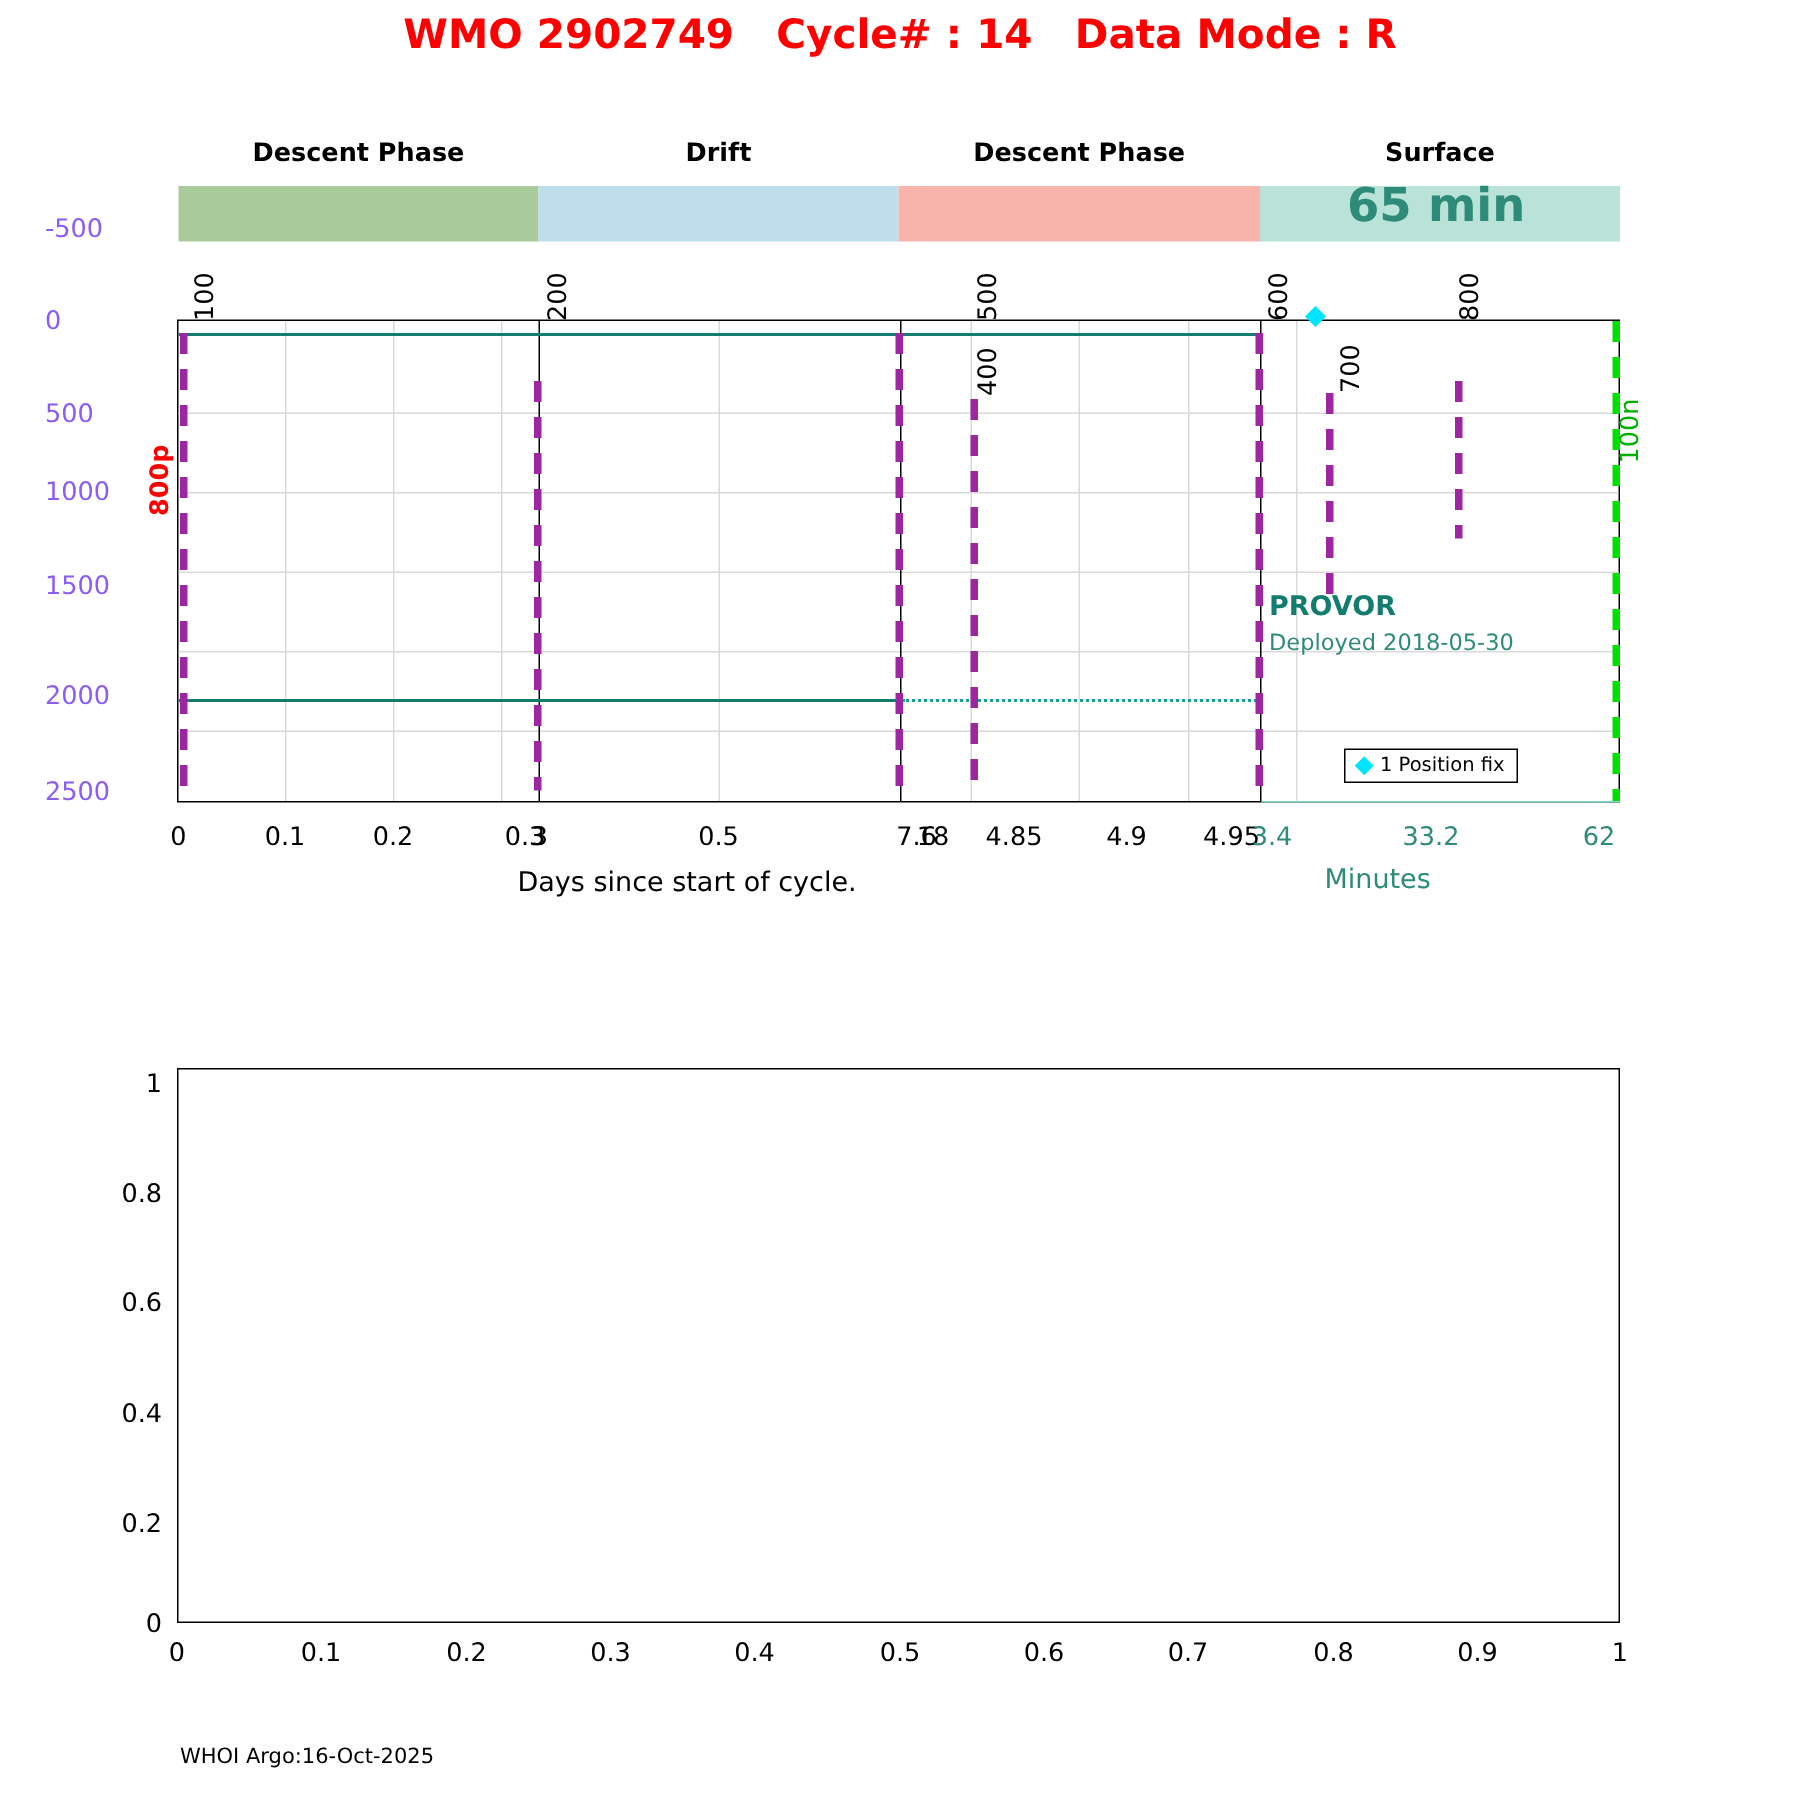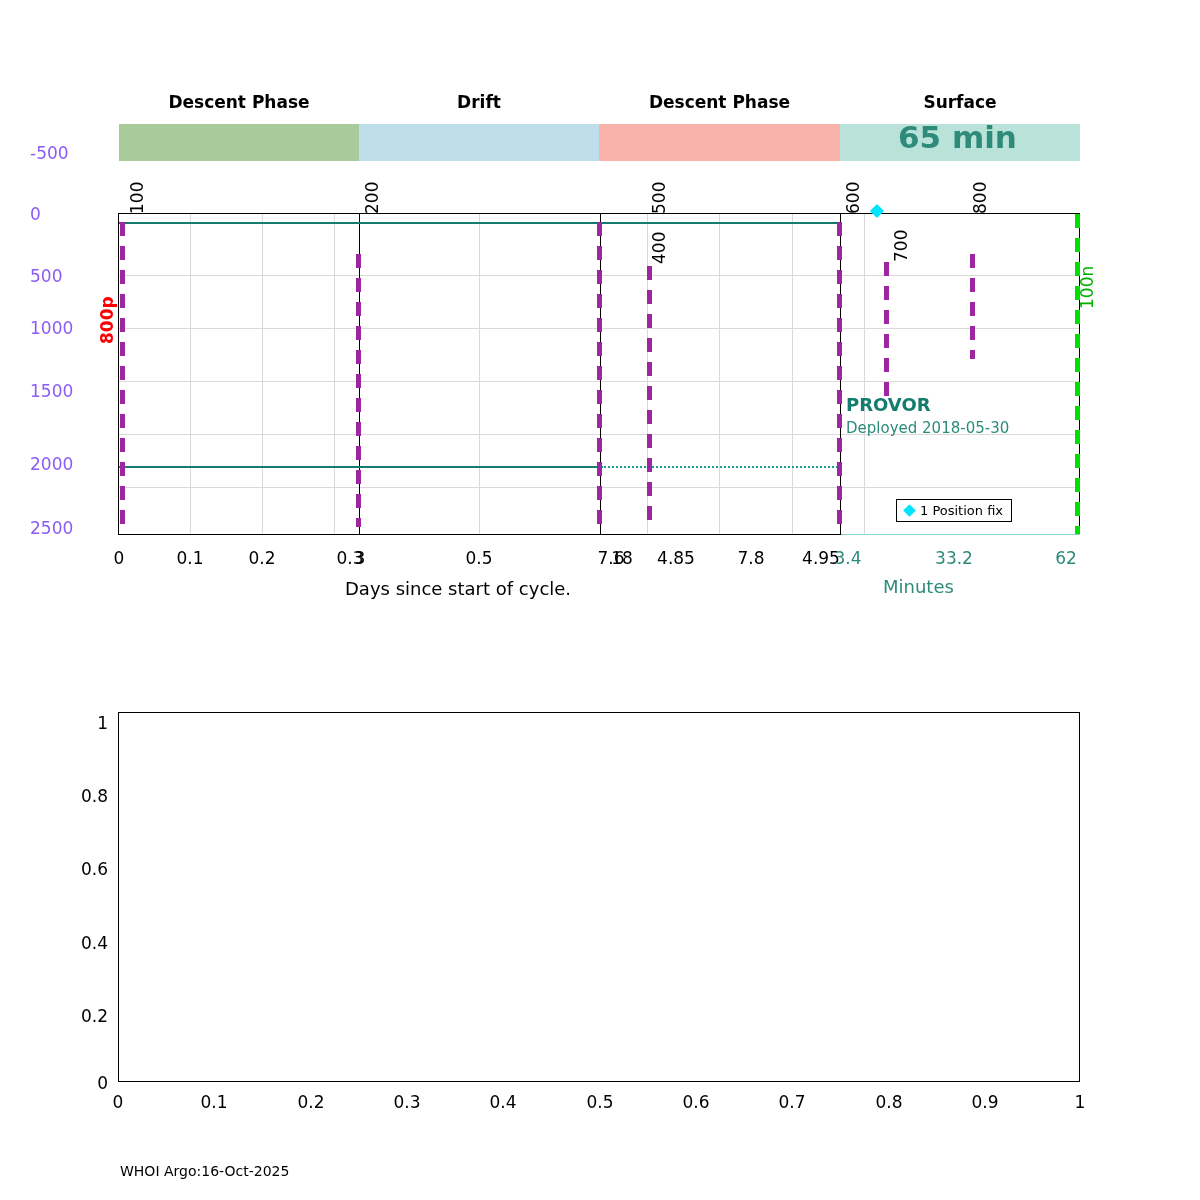--- a/index.html
+++ b/index.html
@@ -57,20 +57,21 @@
   .ylab2{position:absolute;right:0;font-size:17px;color:#000;text-align:right;}
   .xlab2{position:absolute;font-size:17px;color:#000;text-align:center;}
 
   .footer{position:absolute;left:120px;top:1163px;font-size:14px;color:#000;}
 </style>
 </head>
 <body>
 
 <div class="root">
 
+  <div class="title">WMO 2902749   Cycle# : 14   Data Mode : R</div>
 
   <div class="phasebar" style="left:119px;width:240px;background:#a9ca9a;"></div>
   <div class="phasebar" style="left:359px;width:240px;background:#bfdeeb;"></div>
   <div class="phasebar" style="left:599px;width:241px;background:#f8b4ab;"></div>
   <div class="phasebar" style="left:840px;width:240px;background:#b9e3d8;"></div>
 
   <div class="phaselabel" style="left:119px;width:240px;">Descent Phase</div>
   <div class="phaselabel" style="left:359px;width:240px;">Drift</div>
   <div class="phaselabel" style="left:599px;width:241px;">Descent Phase</div>
   <div class="phaselabel" style="left:840px;width:240px;">Surface</div>
@@ -143,21 +144,21 @@
 
   <div class="xlab" style="left:99px;width:40px;top:548px;">0</div>
   <div class="xlab" style="left:170px;width:40px;top:548px;">0.1</div>
   <div class="xlab" style="left:242px;width:40px;top:548px;">0.2</div>
   <div class="xlab" style="left:330px;width:40px;top:548px;">0.3</div>
   <div class="xlab" style="left:340px;width:40px;top:548px;">3</div>
   <div class="xlab" style="left:459px;width:40px;top:548px;">0.5</div>
   <div class="xlab" style="left:591px;width:40px;top:548px;">7.6</div>
   <div class="xlab" style="left:602px;width:40px;top:548px;">18</div>
   <div class="xlab" style="left:650px;width:52px;top:548px;">4.85</div>
-  <div class="xlab" style="left:731px;width:40px;top:548px;">7.8</div>
+  <div class="xlab" style="left:731px;width:40px;top:548px;">4.9</div>
   <div class="xlab" style="left:795px;width:52px;top:548px;">4.95</div>
 
   <div class="xlab teal" style="left:828px;width:40px;top:548px;">3.4</div>
   <div class="xlab teal" style="left:928px;width:52px;top:548px;text-align:center;">33.2</div>
   <div class="xlab teal" style="left:1046px;width:40px;top:548px;">62</div>
 
   <div class="axtitle" style="left:345px;top:578px;">Days since start of cycle.</div>
   <div class="axtitle teal" style="left:883px;top:576px;">Minutes</div>
 
   <div class="plot2"></div>

